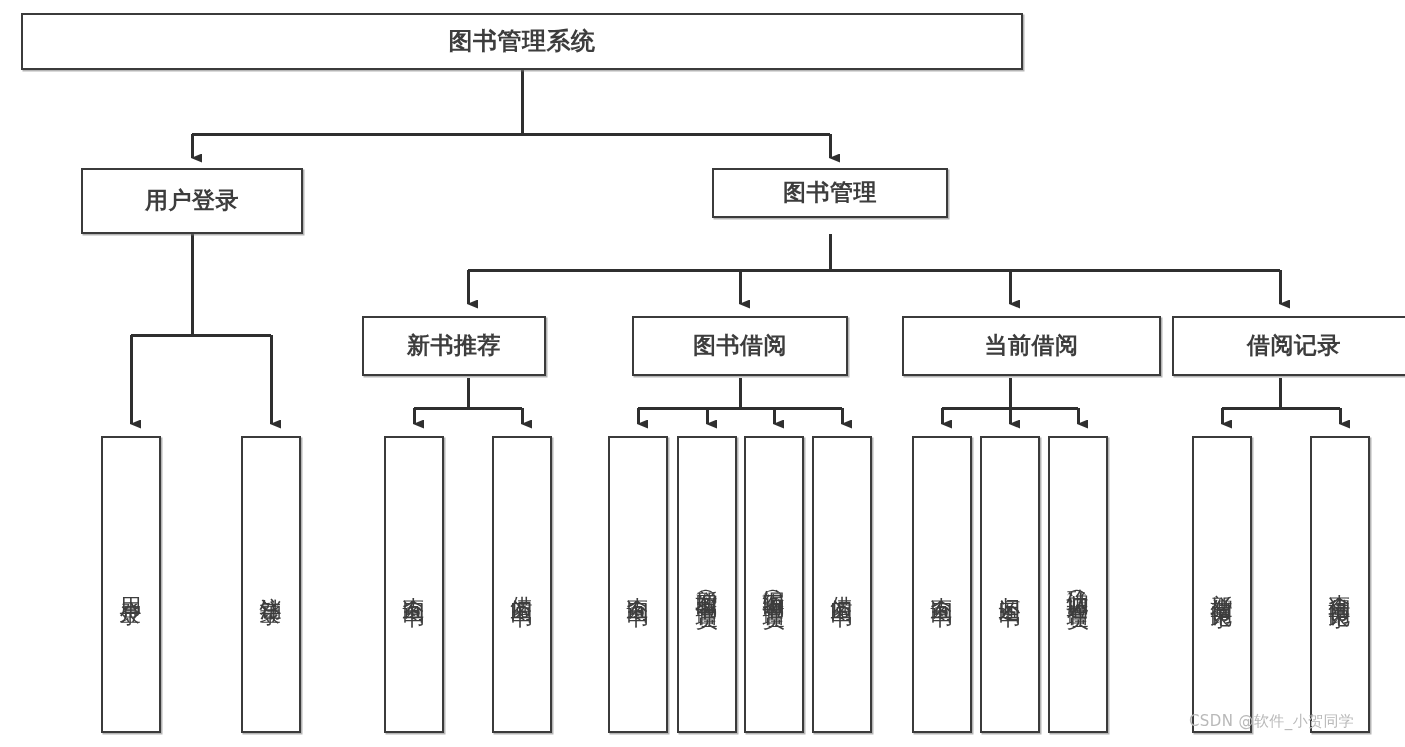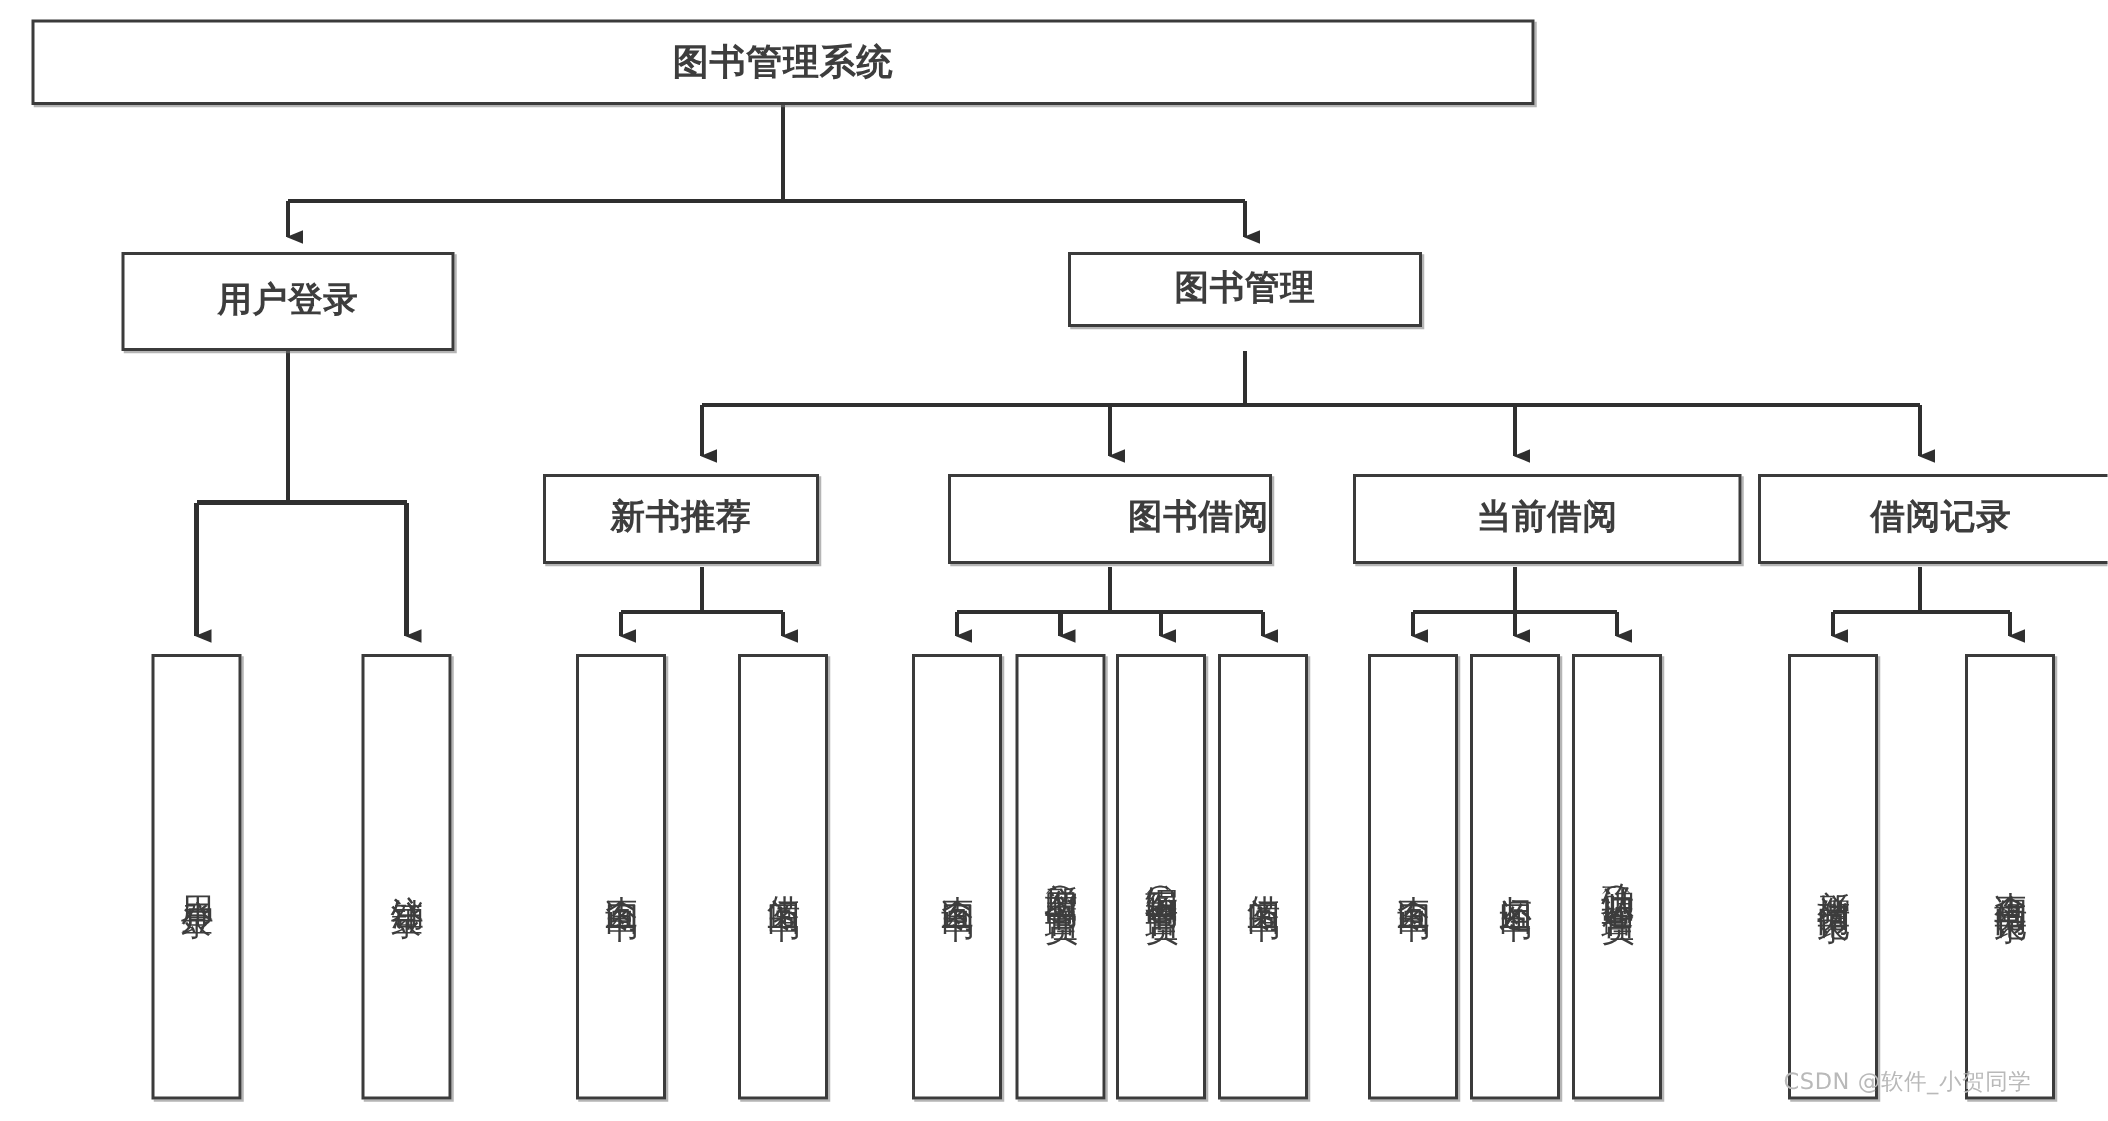--- a/index.html
+++ b/index.html
@@ -129,21 +129,21 @@
   <div class="node horiz" style="left:81px;top:168px;width:222px;height:66px;">
     <span class="label">用户登录</span>
   </div>
   <div class="node horiz" style="left:712px;top:168px;width:236px;height:50px;">
     <span class="label">图书管理</span>
   </div>
 
   <div class="node horiz" style="left:362px;top:316px;width:184px;height:60px;">
     <span class="label">新书推荐</span>
   </div>
-  <div class="node horiz" style="left:632px;top:316px;width:216px;height:60px;justify-content:flex-end;">
+  <div class="node horiz" style="left:632px;top:316px;width:216px;height:60px;">
     <span class="label">图书借阅</span>
   </div>
   <div class="node horiz" style="left:902px;top:316px;width:259px;height:60px;">
     <span class="label">当前借阅</span>
   </div>
   <div class="node horiz" style="left:1172px;top:316px;width:244px;height:60px;justify-content:center;">
     <span class="label">借阅记录</span>
   </div>
 
   <div class="node vert" style="left:101px;top:436px;width:60px;height:297px;">

